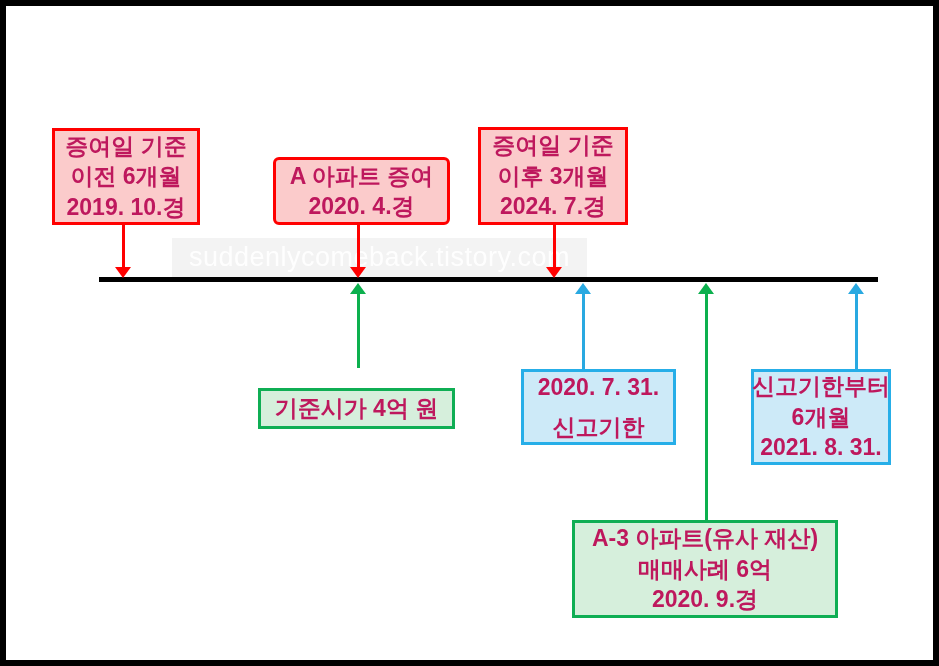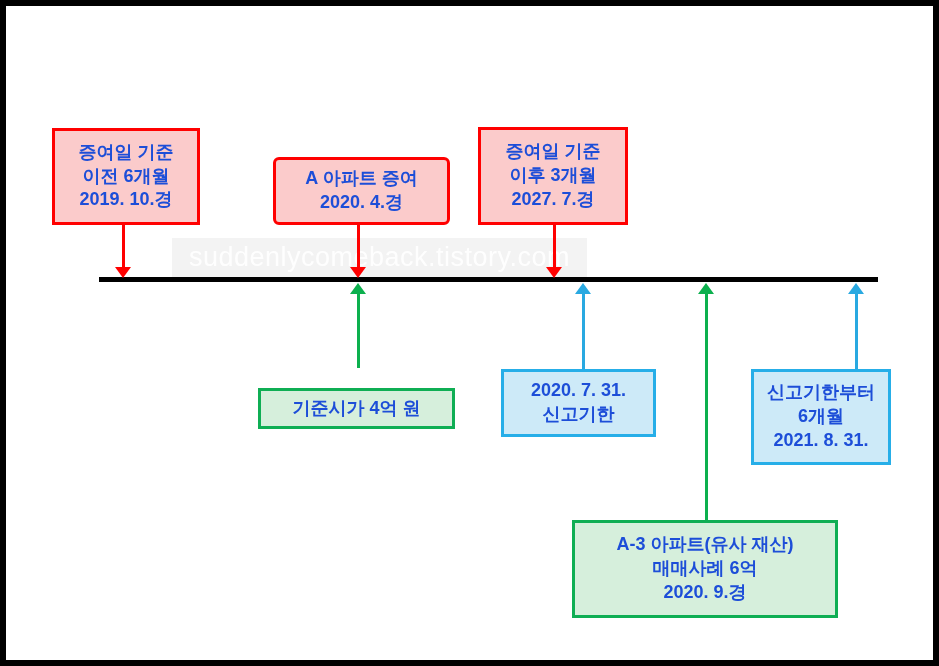--- a/index.html
+++ b/index.html
@@ -54,22 +54,22 @@
   
   .box {
     position: absolute;
     box-sizing: border-box;
     display: flex;
     flex-direction: column;
     align-items: center;
     justify-content: center;
     text-align: center;
     font-weight: 700;
-    color: #1d4ed8;
-    font-size: 18px;
+    color: #be185d;
+    font-size: 23px;
     line-height: 1.32;
     z-index: 5;
   }
   .box span { display: block; white-space: nowrap; }
   .box.red   { border: 3px solid #ff0000; background: #fbcbcb; }
   .box.green { border: 3px solid #0fae54; background: #d6efdc; }
   .box.blue  { border: 3px solid #26aee8; background: #cdeaf8; }
   
   .arrow {
     position: absolute;
@@ -114,28 +114,28 @@
   </div>
 
   <div class="box red" style="left:273px; top:157px; width:177px; height:68px;border-radius:6px;">
     <span>A 아파트 증여</span>
     <span>2020. 4.경</span>
   </div>
 
   <div class="box red" style="left:478px; top:127px; width:150px; height:98px;">
     <span>증여일 기준</span>
     <span>이후 3개월</span>
-    <span>2027. 7.경</span>
+    <span>2024. 7.경</span>
   </div>
 
   <div class="box green" style="left:258px; top:388px; width:197px; height:41px;">
     <span>기준시가 4억 원</span>
   </div>
 
-  <div class="box blue" style="left:501px; top:369px; width:155px; height:68px;">
+  <div class="box blue" style="left:521px; top:369px; width:155px; height:76px;justify-content:space-between;">
     <span>2020. 7. 31.</span>
     <span>신고기한</span>
   </div>
 
   <div class="box blue" style="left:751px; top:369px; width:140px; height:96px;">
     <span>신고기한부터</span>
     <span>6개월</span>
     <span>2021. 8. 31.</span>
   </div>
 

